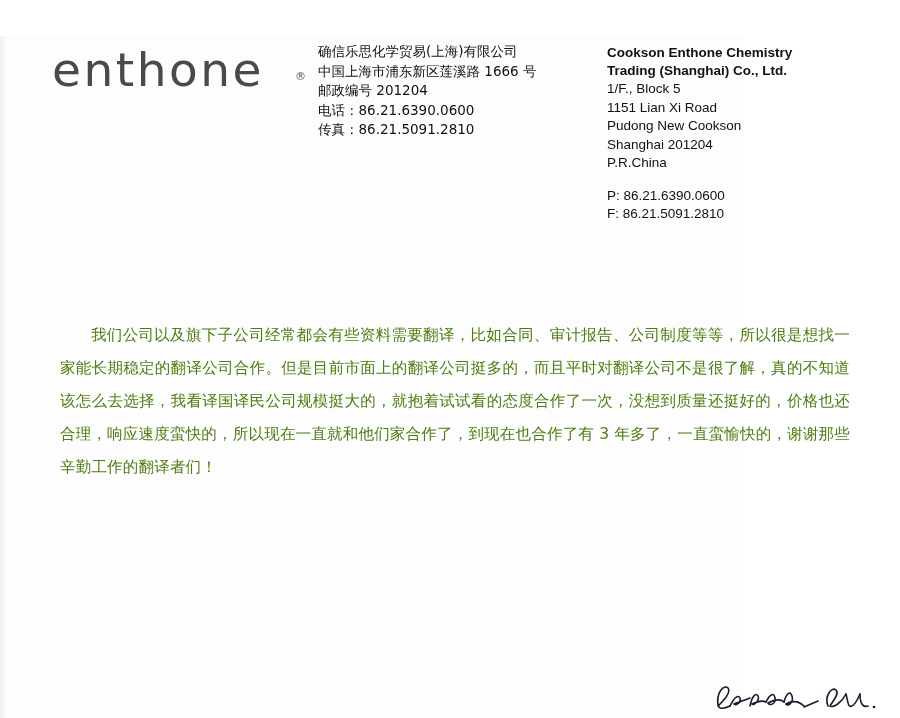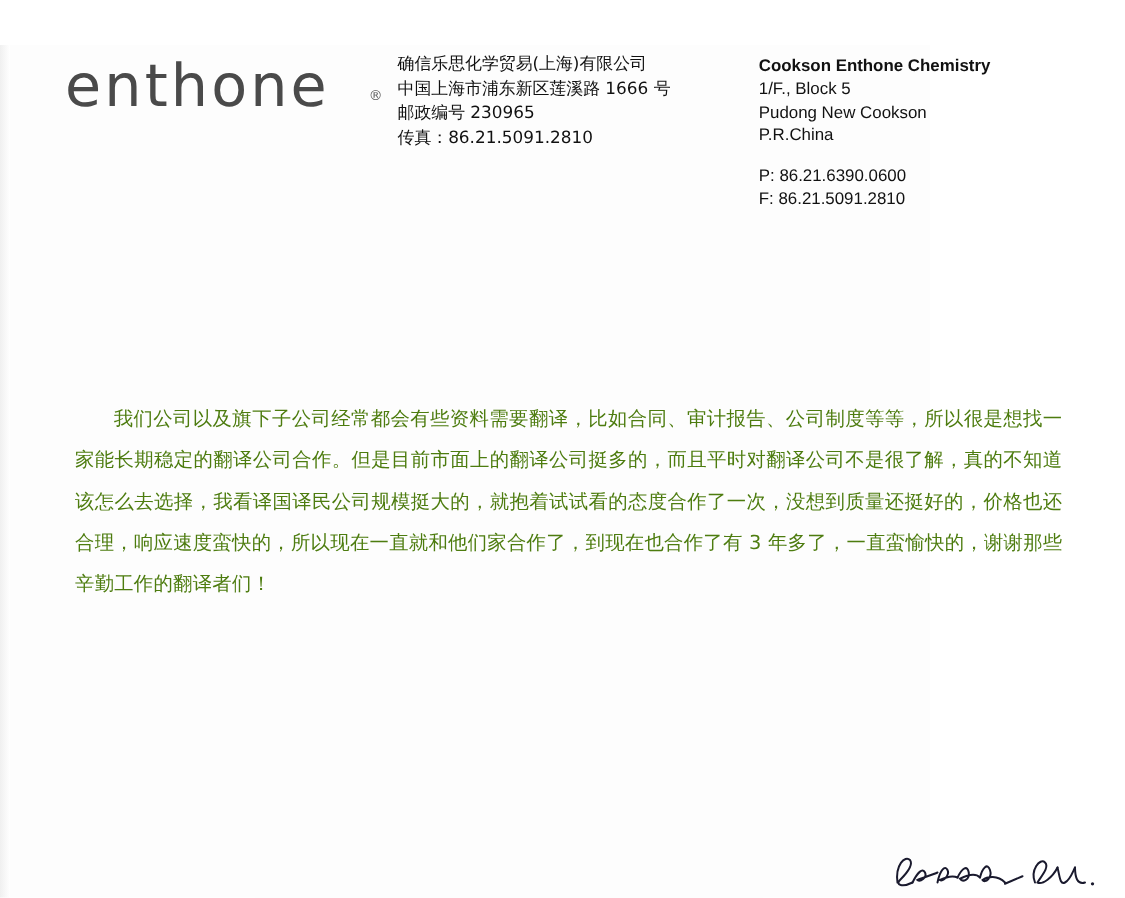--- a/index.html
+++ b/index.html
@@ -157,28 +157,32 @@
   <div class="letterhead">
 
     <div class="logo-block">
       <div class="logo-word">enthone</div>
       <div class="logo-reg">®</div>
     </div>
 
     <div class="addr-cn">
       <div class="ln bold">确信乐思化学贸易(上海)有限公司</div>
       <div class="ln">中国上海市浦东新区莲溪路 1666 号</div>
-      <div class="ln">邮政编号 230965</div>
+      <div class="ln">邮政编号 201204</div>
+      <div class="ln">电话：86.21.6390.0600</div>
       <div class="ln">传真：86.21.5091.2810</div>
     </div>
 
     <div class="addr-en">
       <div class="ln hd">Cookson Enthone Chemistry</div>
+      <div class="ln hd">Trading (Shanghai) Co., Ltd.</div>
       <div class="ln">1/F., Block 5</div>
+      <div class="ln">1151 Lian Xi Road</div>
       <div class="ln">Pudong New Cookson</div>
+      <div class="ln">Shanghai 201204</div>
       <div class="ln">P.R.China</div>
       <div class="gap"></div>
       <div class="ln">P: 86.21.6390.0600</div>
       <div class="ln">F: 86.21.5091.2810</div>
     </div>
 
   </div>
 
   <div class="body-text">我们公司以及旗下子公司经常都会有些资料需要翻译，比如合同、审计报告、公司制度等等，所以很是想找一家能长期稳定的翻译公司合作。但是目前市面上的翻译公司挺多的，而且平时对翻译公司不是很了解，真的不知道该怎么去选择，我看译国译民公司规模挺大的，就抱着试试看的态度合作了一次，没想到质量还挺好的，价格也还合理，响应速度蛮快的，所以现在一直就和他们家合作了，到现在也合作了有 3 年多了，一直蛮愉快的，谢谢那些辛勤工作的翻译者们！</div>
 

